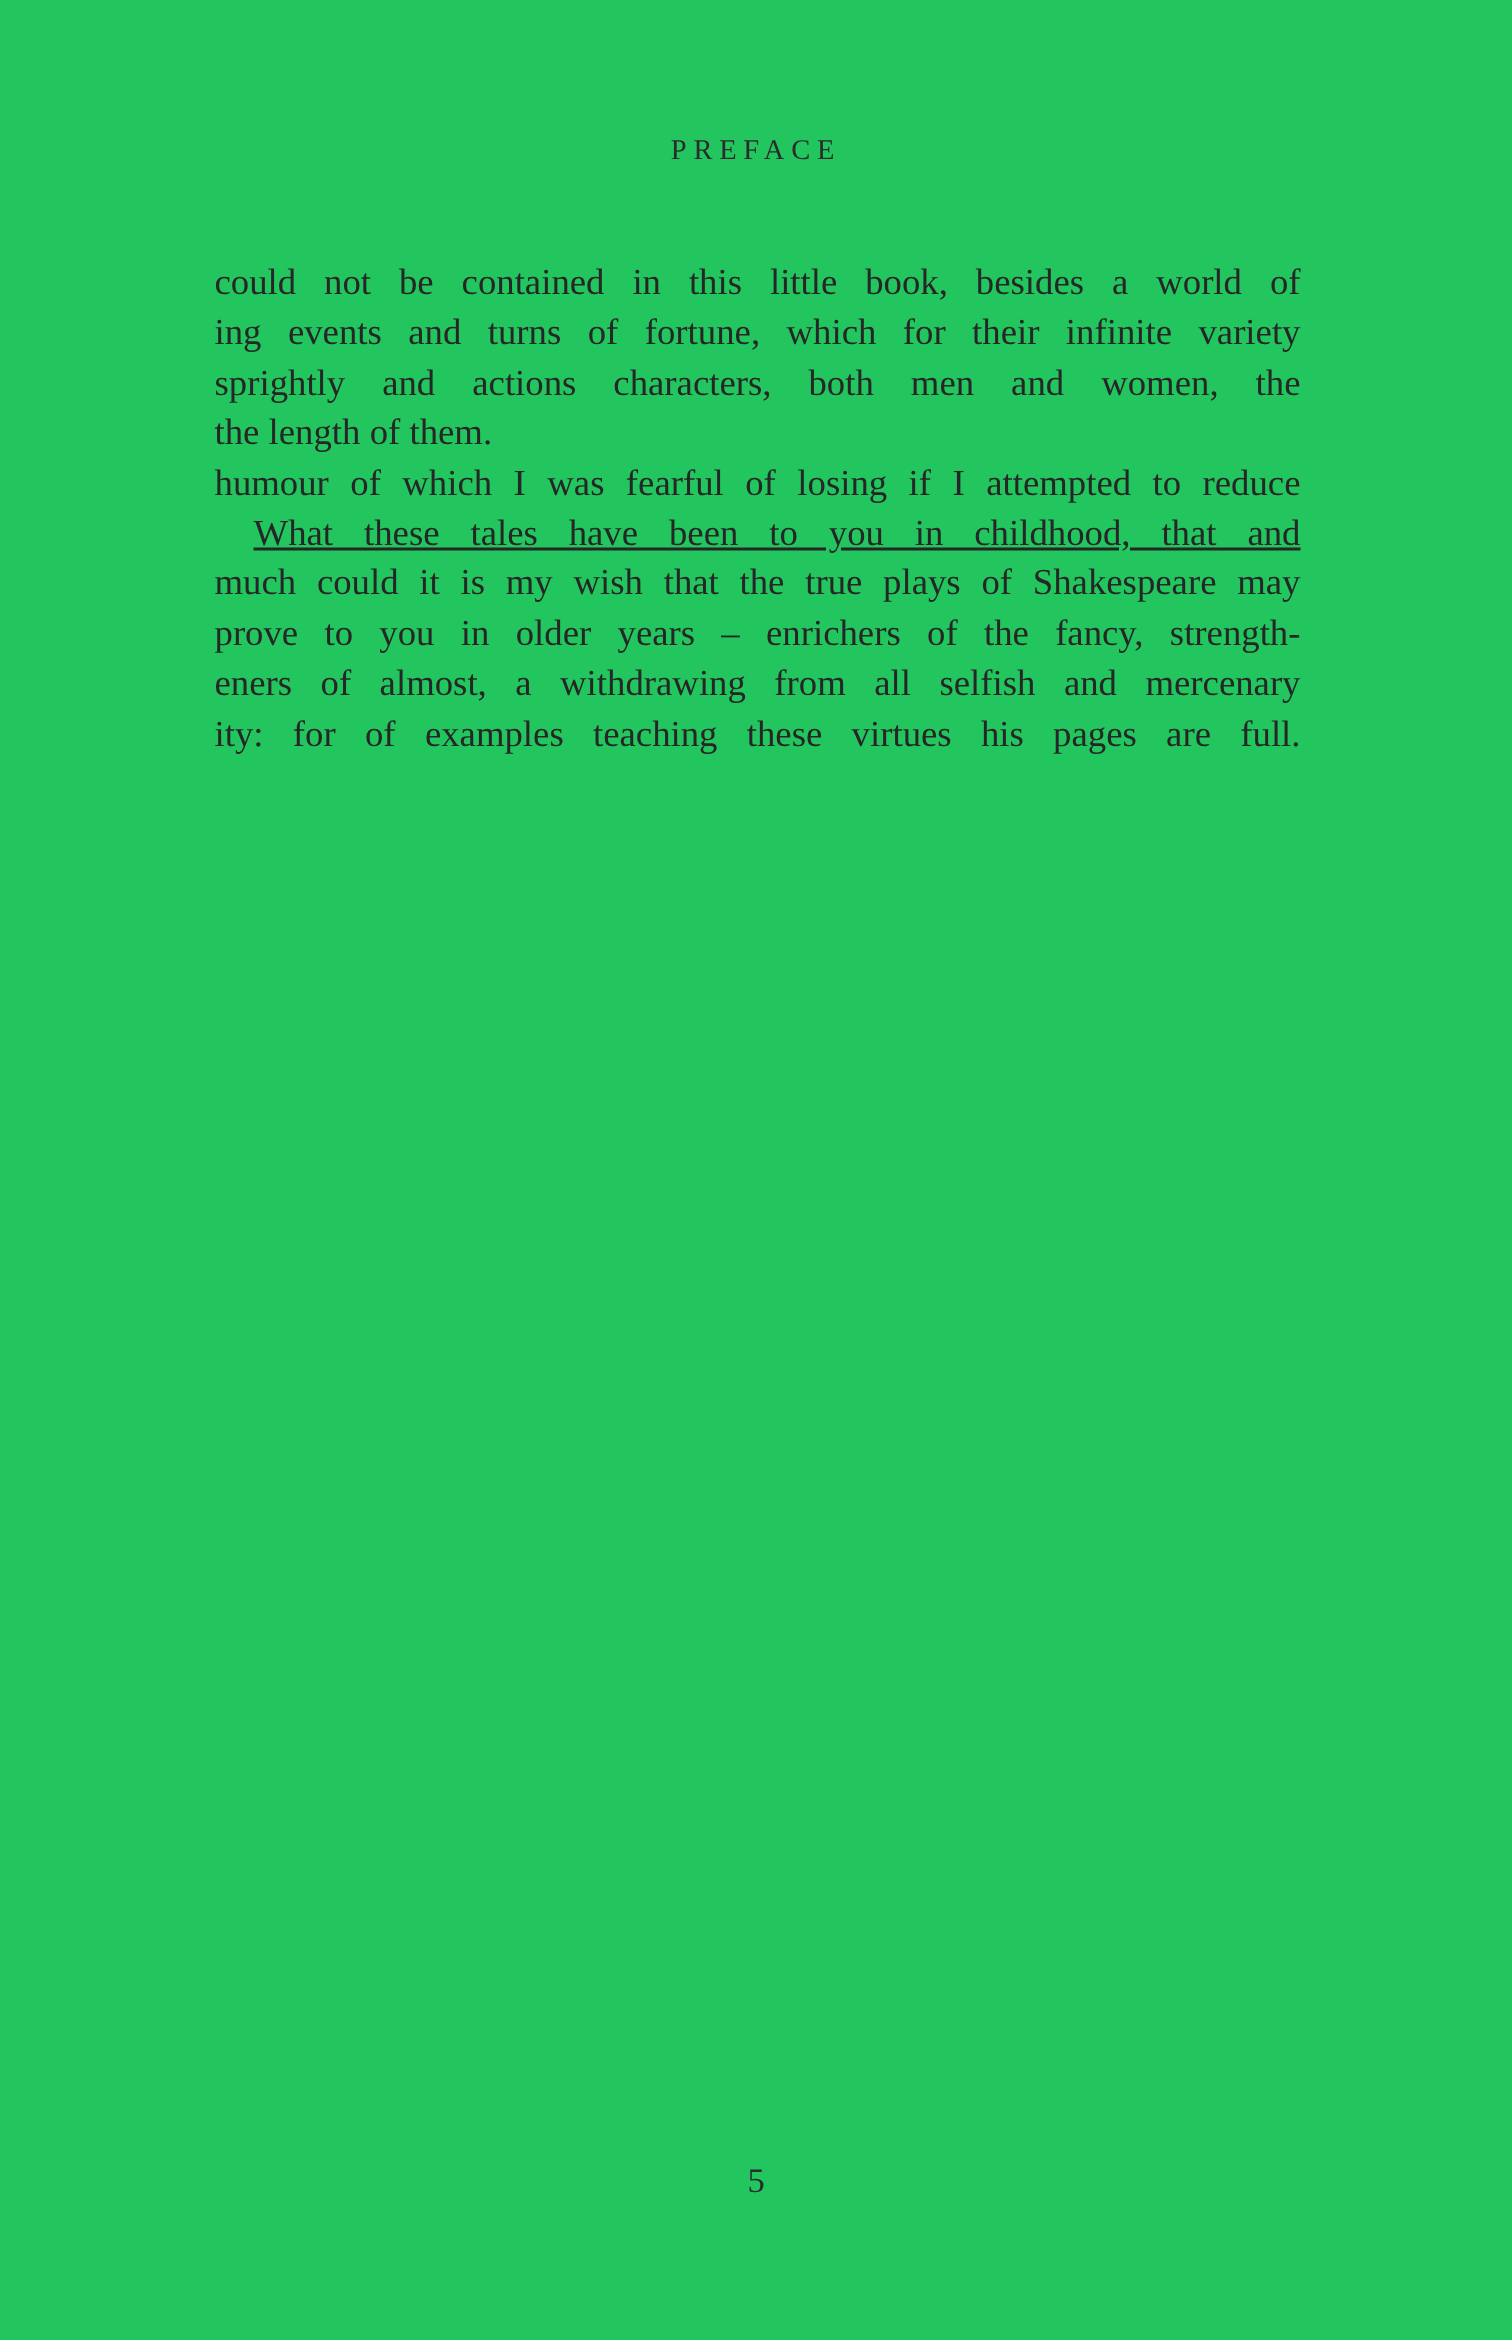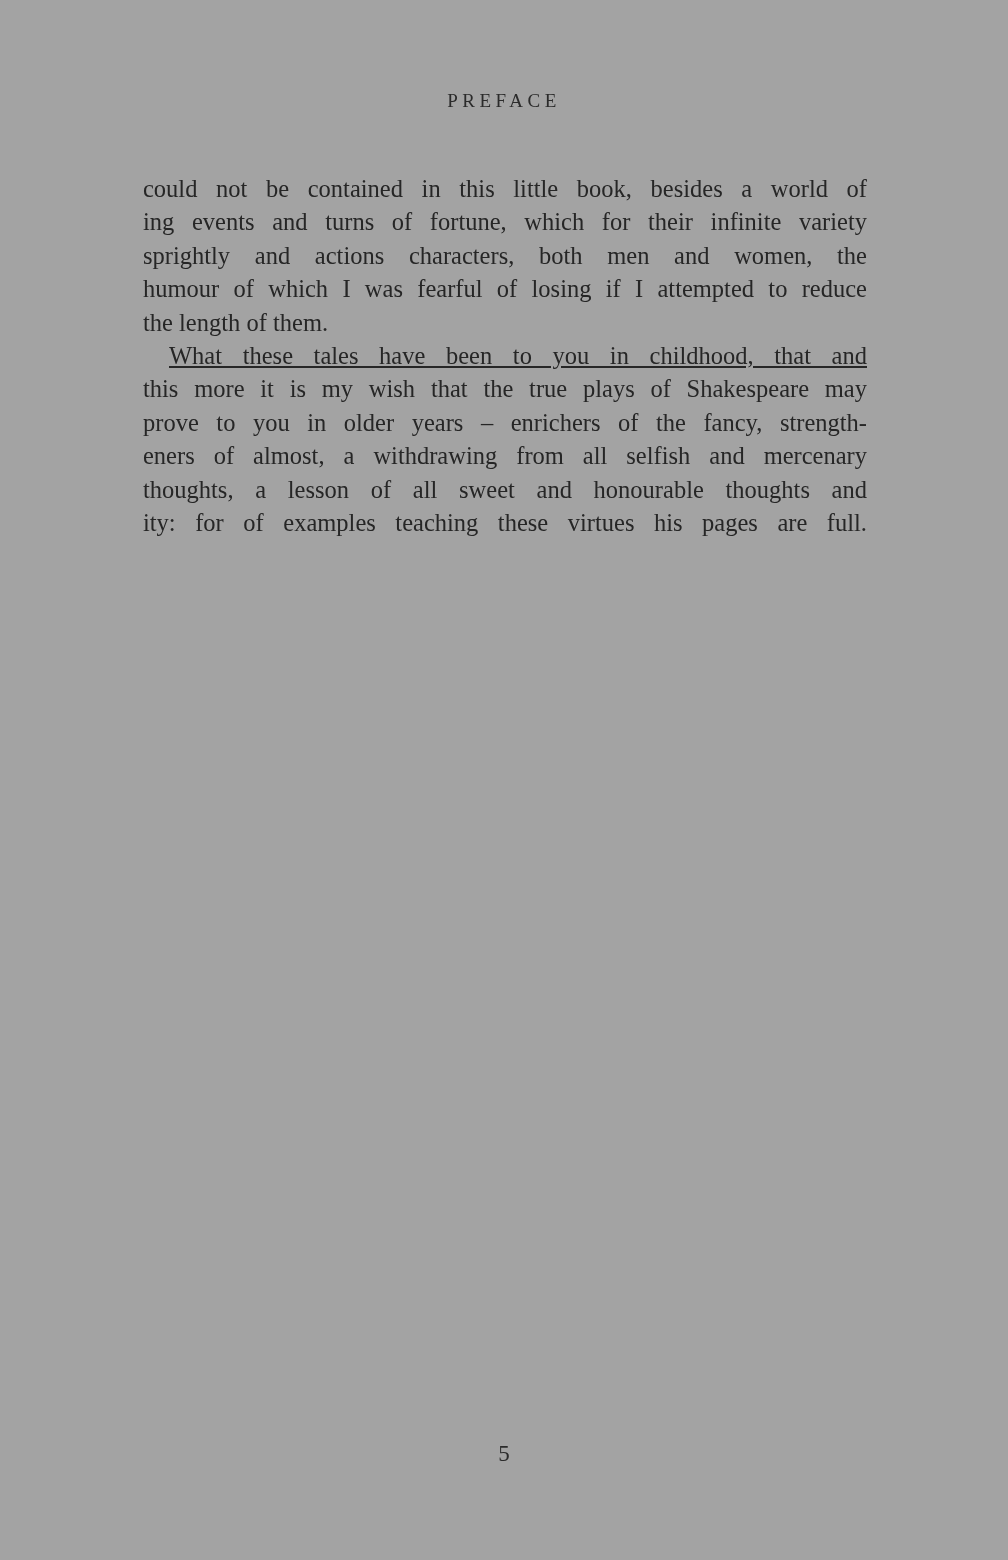--- a/index.html
+++ b/index.html
@@ -4,21 +4,21 @@
 <style>
   html, body {
     margin: 0;
     padding: 0;
     background: #ffffff;
   }
   .page {
     position: relative;
     width: 1008px;
     height: 1560px;
-    background: #a3a3a3;
+    background: #22c55e;
     font-family: "Liberation Serif", serif;
     color: #262626;
     overflow: hidden;
   }
   .preface-header {
     position: absolute;
     top: 90px;
     left: 0;
     width: 100%;
     text-align: center;
@@ -61,27 +61,26 @@
 <body>
 
 <div class="page">
   <div class="preface-header">PREFACE</div>
 
   <div class="text-block">
       <div class="paragraph">
         <div class="line">could not be contained in this little book, besides a world of</div>
         <div class="line">ing events and turns of fortune, which for their infinite variety</div>
         <div class="line">sprightly and actions characters, both men and women, the</div>
+        <div class="line short">the length of them.</div>
         <div class="line">humour of which I was fearful of losing if I attempted to reduce</div>
-        <div class="line short">the length of them.</div>
       </div>
       <div class="paragraph">
         <div class="line indent">What these tales have been to you in childhood, that and</div>
-        <div class="line">this more it is my wish that the true plays of Shakespeare may</div>
+        <div class="line">much could it is my wish that the true plays of Shakespeare may</div>
         <div class="line">prove to you in older years – enrichers of the fancy, strength-</div>
         <div class="line">eners of almost, a withdrawing from all selfish and mercenary</div>
-        <div class="line">thoughts, a lesson of all sweet and honourable thoughts and</div>
         <div class="line">ity: for of examples teaching these virtues his pages are full.</div>
       </div>
     </div>
 
   <div class="folio">5</div>
 </div>
 
 </body></html>

